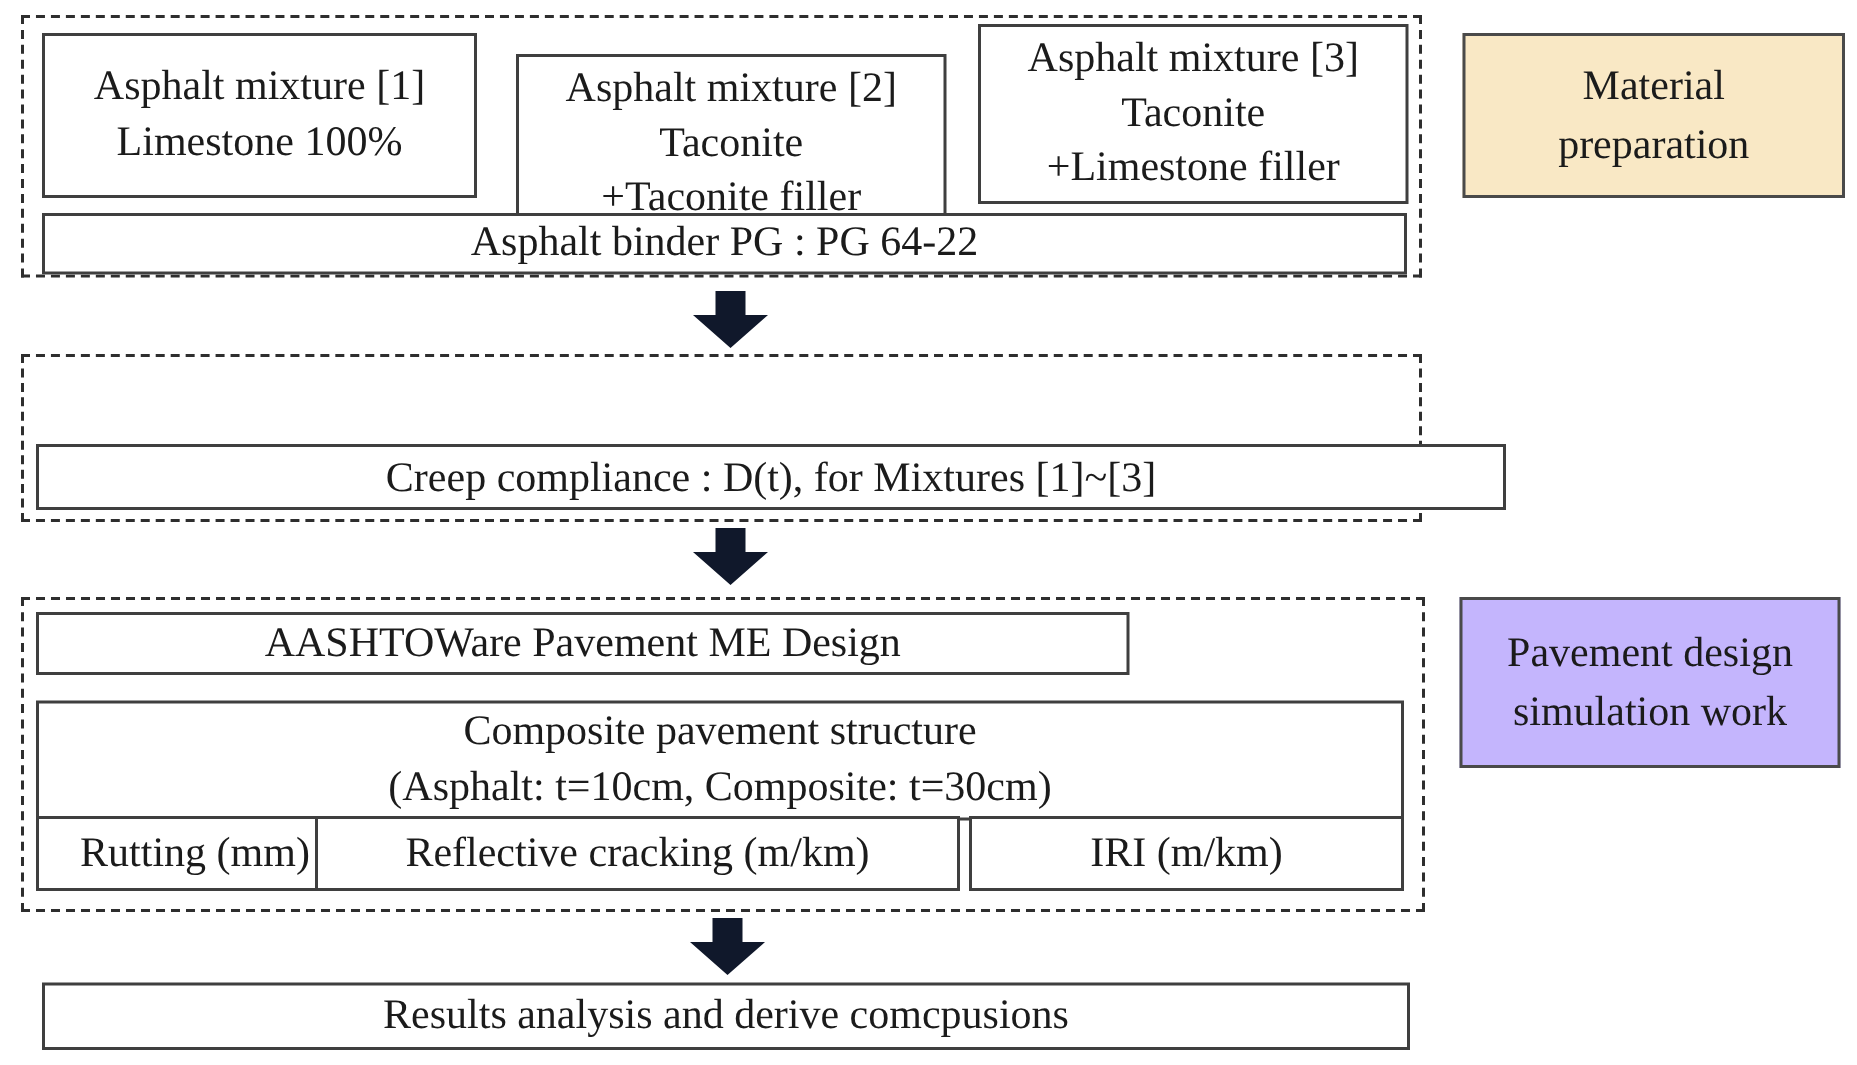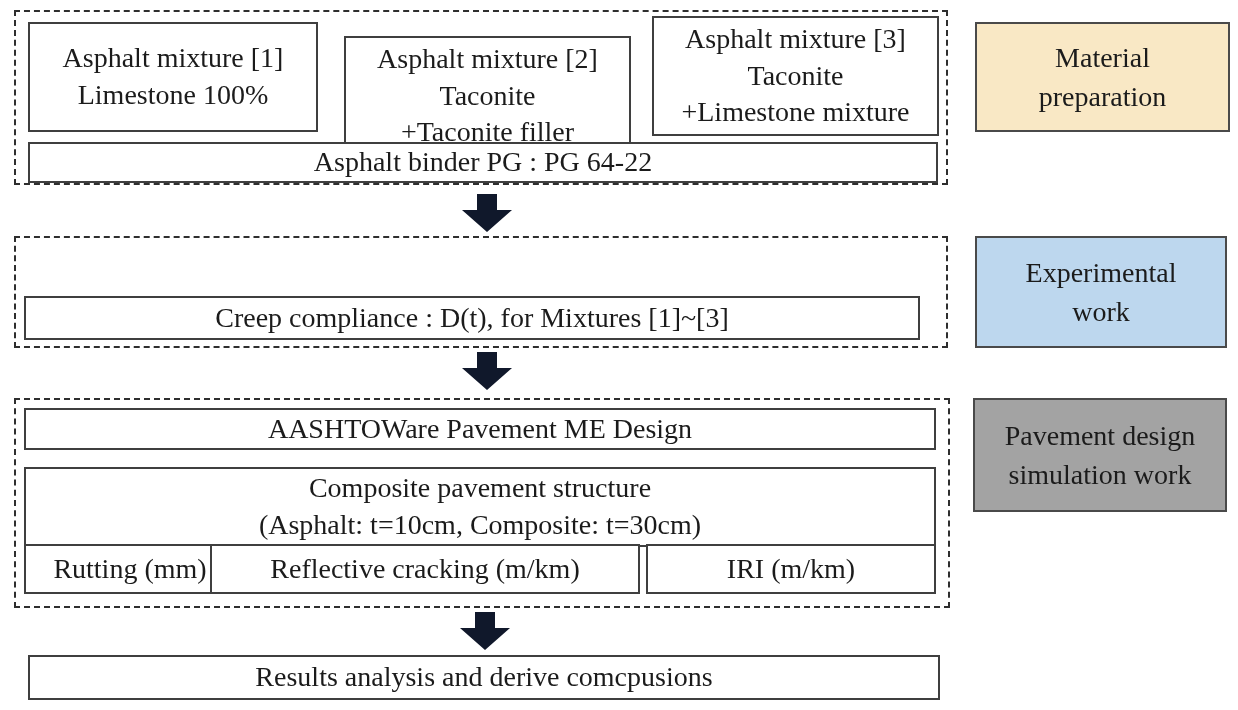--- a/index.html
+++ b/index.html
@@ -63,80 +63,76 @@
 
   <div class="wbox" style="left:344px; top:16px; width:287px; height:120px;margin-top:20px;">
     <div>Asphalt mixture [2]</div>
     <div>Taconite</div>
     <div>+Taconite filler</div>
   </div>
 
   <div class="wbox" style="left:652px; top:16px; width:287px; height:120px;">
     <div>Asphalt mixture [3]</div>
     <div>Taconite</div>
-    <div>+Limestone mixture</div>
+    <div>+Limestone filler</div>
   </div>
 
   <div class="wbox" style="left:28px; top:142px; width:910px; height:41px;">
     <div>Asphalt binder PG : PG 64-22</div>
   </div>
 
   <div class="side-label" style="left: 975px; top: 22px; width: 255px; height: 110px; background-color: rgb(249, 232, 197);">
     <div>Material</div>
     <div>preparation</div>
   </div>
 
   <div class="arrow" style="left:462px; top:194px;">
     <svg width="50" height="38" viewBox="0 0 50 38">
       <path class="arrow-path" d="M15 0 H35 V16 H50 L25 38 L0 16 H15 Z" fill="#10182b"></path>
     </svg>
   </div>
 
   <div class="dashed-section" style="left:14px; top:236px; width:934px; height:112px;"></div>
 
 
-  <div class="wbox" style="left:24px; top:296px; width:896px; height:44px;">
+  <div class="wbox" style="left:24px; top:296px; width:980px; height:44px;justify-content:flex-end;">
     <div>Creep compliance : D(t), for Mixtures [1]~[3]</div>
   </div>
 
-  <div class="side-label" style="left: 975px; top: 236px; width: 252px; height: 112px; background-color: rgb(189, 215, 238);">
-    <div>Experimental</div>
-    <div>work</div>
-  </div>
 
   <div class="arrow" style="left:462px; top:352px;">
     <svg width="50" height="38" viewBox="0 0 50 38">
       <path class="arrow-path" d="M15 0 H35 V16 H50 L25 38 L0 16 H15 Z" fill="#10182b"></path>
     </svg>
   </div>
 
   <div class="dashed-section" style="left:14px; top:398px; width:936px; height:210px;"></div>
 
-  <div class="wbox" style="left:24px; top:408px; width:912px; height:42px;">
+  <div class="wbox" style="left:24px; top:408px; width:729px; height:42px;">
     <div>AASHTOWare Pavement ME Design</div>
   </div>
 
   <div class="wbox" style="left:24px; top:456px; width:912px; height:80px;margin-top:11px;">
     <div>Composite pavement structure</div>
     <div>(Asphalt: t=10cm, Composite: t=30cm)</div>
   </div>
 
   <div class="wbox" style="left:24px; top:544px; width:212px; height:50px;">
     <div>Rutting (mm)</div>
   </div>
 
   <div class="wbox" style="left:646px; top:544px; width:290px; height:50px;">
     <div>IRI (m/km)</div>
   </div>
 
   <div class="wbox" style="left:210px; top:544px; width:430px; height:50px;">
     <div>Reflective cracking (m/km)</div>
   </div>
 
-  <div class="side-label" style="left: 973px; top: 398px; width: 254px; height: 114px; background-color: #a3a3a3;">
+  <div class="side-label" style="left: 973px; top: 398px; width: 254px; height: 114px; background-color: #c4b5fd;">
     <div>Pavement design</div>
     <div>simulation work</div>
   </div>
 
   <div class="arrow" style="left:460px; top:612px;">
     <svg width="50" height="38" viewBox="0 0 50 38">
       <path class="arrow-path" d="M15 0 H35 V16 H50 L25 38 L0 16 H15 Z" fill="#10182b"></path>
     </svg>
   </div>
 

